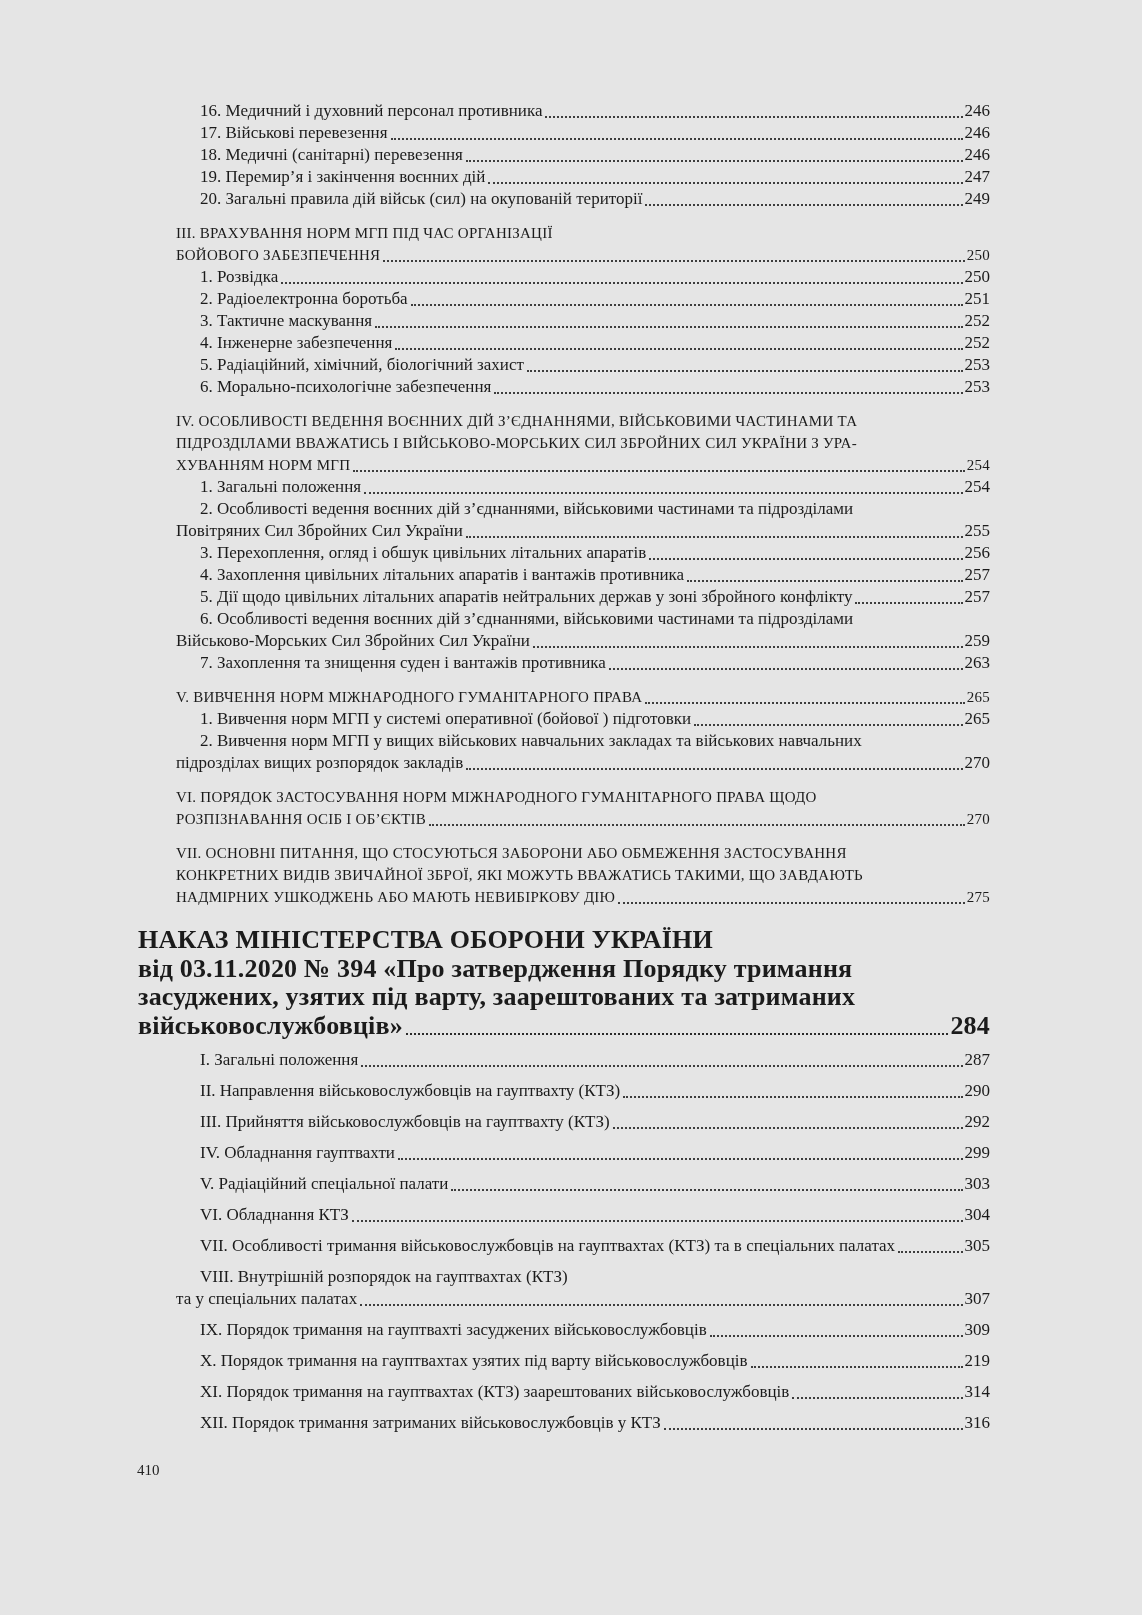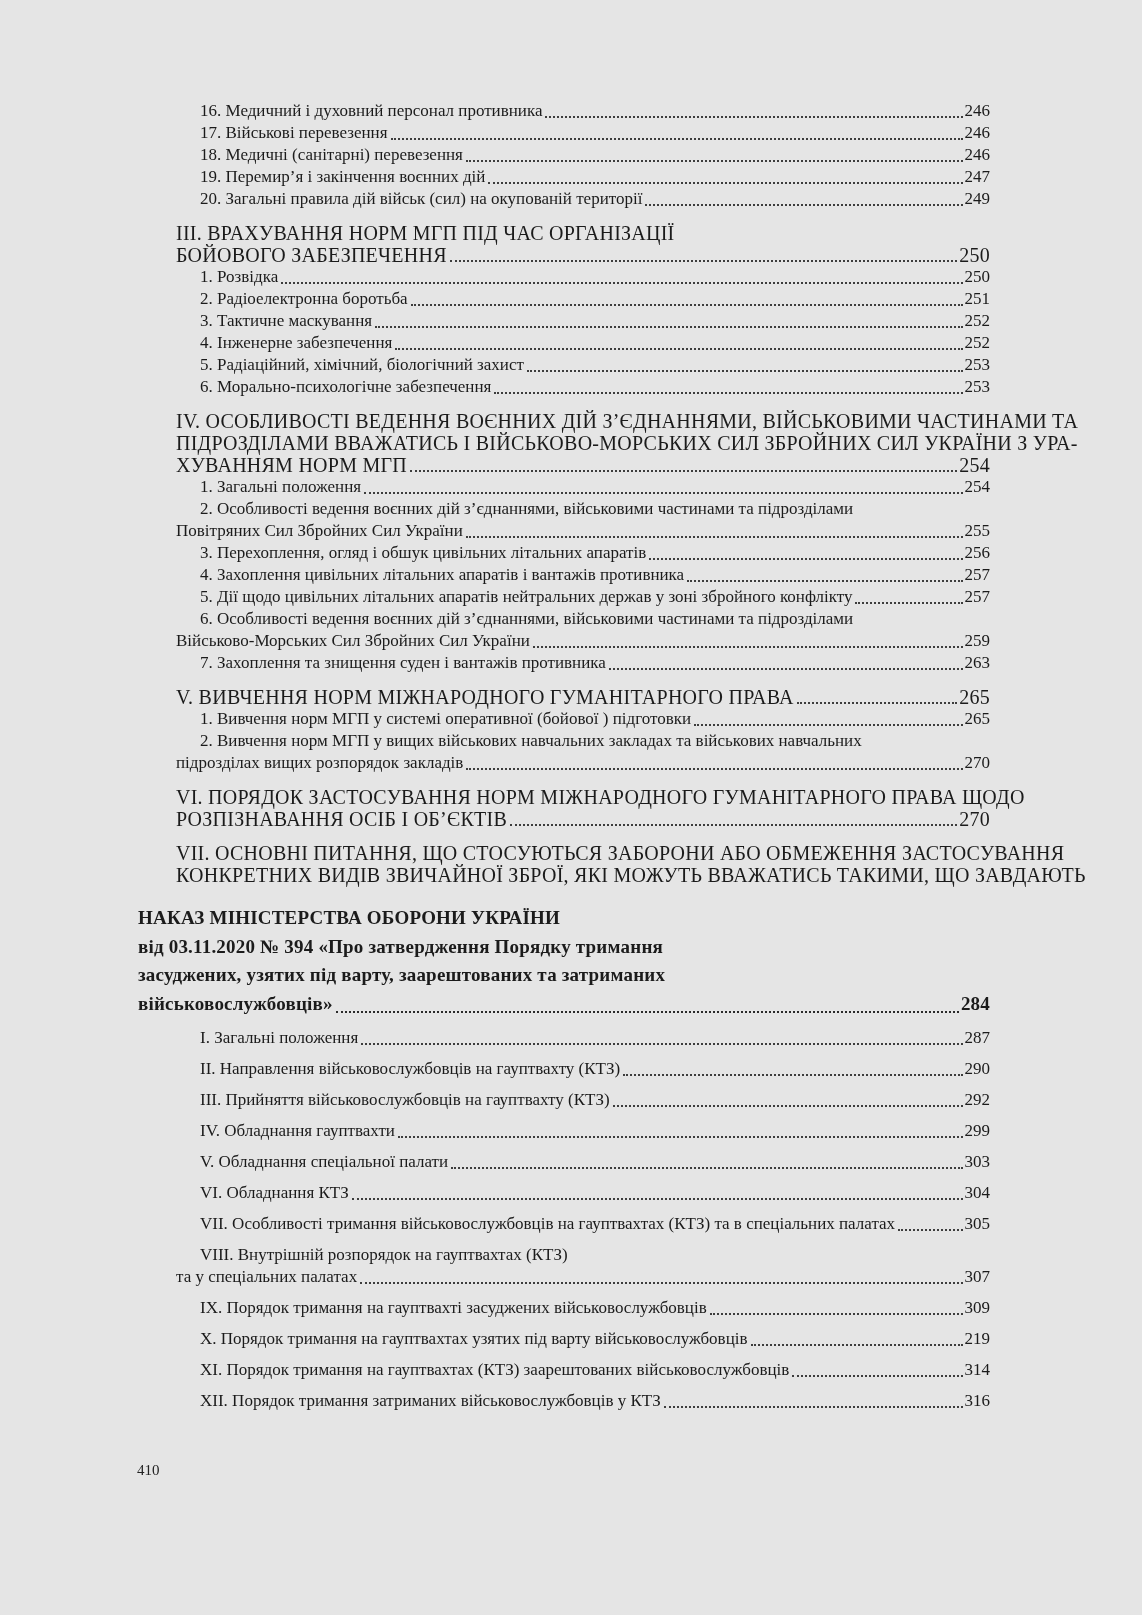--- a/index.html
+++ b/index.html
@@ -21,26 +21,26 @@
   .entry { font-size: 17px; line-height: 22px; }
   .entry .line, .entry .row { white-space: nowrap; }
 
   
   .section .line, .section .row,
   .item .line, .item .row,
   .chapter .line, .chapter .row { padding-left: 38px; }
   .item .line.first, .item .row.first,
   .chapter .line.first, .chapter .row.first { padding-left: 62px; }
 
-  .section { font-size: 20px; letter-spacing: 0.25px; }
+  .section { font-size: 15px; letter-spacing: 0.25px; }
   .gap { margin-top: 12px; }
 
   .bold-title {
     font-weight: bold;
-    font-size: 19px;
+    font-size: 26px;
     line-height: 28.5px;
     letter-spacing: 0.2px;
   }
   .bold-title.gap { margin-top: 18px; }
   .bold-title .line, .bold-title .row { padding-left: 0; }
 
   .chapter { margin-top: 9px; }
 
   .row { display: flex; align-items: flex-end; }
   .row .txt { flex: 0 0 auto; }
@@ -238,20 +238,25 @@
         <div class="line first">VI. ПОРЯДОК ЗАСТОСУВАННЯ НОРМ МІЖНАРОДНОГО ГУМАНІТАРНОГО ПРАВА ЩОДО</div>
         <div class="row">
           <span class="txt">РОЗПІЗНАВАННЯ ОСІБ І ОБ’ЄКТІВ</span>
           <span class="lead"></span>
           <span class="pg">270</span>
         </div>
       </div>
       <div class="entry section gap">
         <div class="line first">VII. ОСНОВНІ ПИТАННЯ, ЩО СТОСУЮТЬСЯ ЗАБОРОНИ АБО ОБМЕЖЕННЯ ЗАСТОСУВАННЯ</div>
         <div class="line">КОНКРЕТНИХ ВИДІВ ЗВИЧАЙНОЇ ЗБРОЇ, ЯКІ МОЖУТЬ ВВАЖАТИСЬ ТАКИМИ, ЩО ЗАВДАЮТЬ</div>
+        <div class="row">
+          <span class="txt">НАДМІРНИХ УШКОДЖЕНЬ АБО МАЮТЬ НЕВИБІРКОВУ ДІЮ</span>
+          <span class="lead"></span>
+          <span class="pg">275</span>
+        </div>
       </div>
       <div class="entry bold-title gap">
         <div class="line first">НАКАЗ МІНІСТЕРСТВА ОБОРОНИ УКРАЇНИ</div>
         <div class="line">від 03.11.2020  № 394 «Про затвердження Порядку тримання</div>
         <div class="line">засуджених, узятих під варту, заарештованих та затриманих</div>
         <div class="row">
           <span class="txt">військовослужбовців»</span>
           <span class="lead"></span>
           <span class="pg">284</span>
         </div>
@@ -279,21 +284,21 @@
       </div>
       <div class="entry chapter">
         <div class="row first">
           <span class="txt">IV. Обладнання гауптвахти</span>
           <span class="lead"></span>
           <span class="pg">299</span>
         </div>
       </div>
       <div class="entry chapter">
         <div class="row first">
-          <span class="txt">V. Обладнання спеціальної палати</span>
+          <span class="txt">V. Радіаційний спеціальної палати</span>
           <span class="lead"></span>
           <span class="pg">303</span>
         </div>
       </div>
       <div class="entry chapter">
         <div class="row first">
           <span class="txt">VI. Обладнання КТЗ</span>
           <span class="lead"></span>
           <span class="pg">304</span>
         </div>

